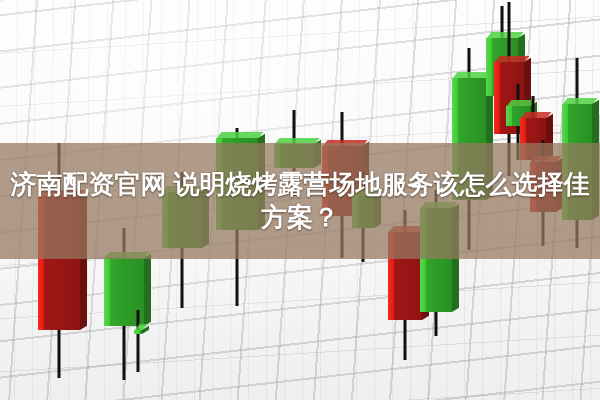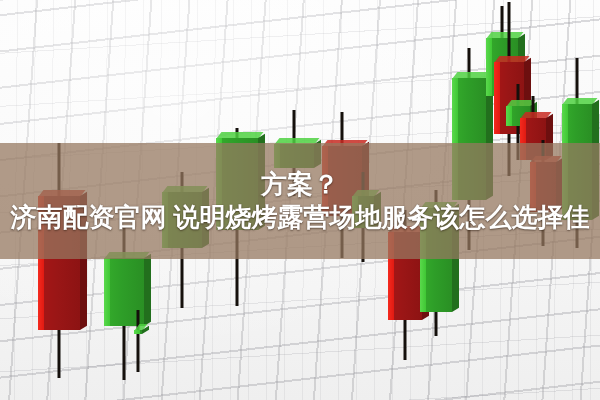--- a/index.html
+++ b/index.html
@@ -297,17 +297,17 @@
         <div class="body" style="top: 330px; height: 4px; width: 8px;">
           <div class="cap" style="width: 8px;"></div>
           <div class="side" style="left: 8px; height: 4px;"></div>
           <div class="face-front"></div>
           <div class="face-left"></div>
         </div>
       </div>
     </div>
 
   <div id="band" style="top: 143px; height: 116px; background: rgba(150, 120, 96, 0.74); z-index: 10;">
+    <div class="title-line" id="title-1">济南配资官网 说明烧烤露营场地服务该怎么选择佳</div>
     <div class="title-line" id="title-2">方案？</div>
-    <div class="title-line" id="title-1">济南配资官网 说明烧烤露营场地服务该怎么选择佳</div>
   </div>
 
 </div>
 
 </body></html>

